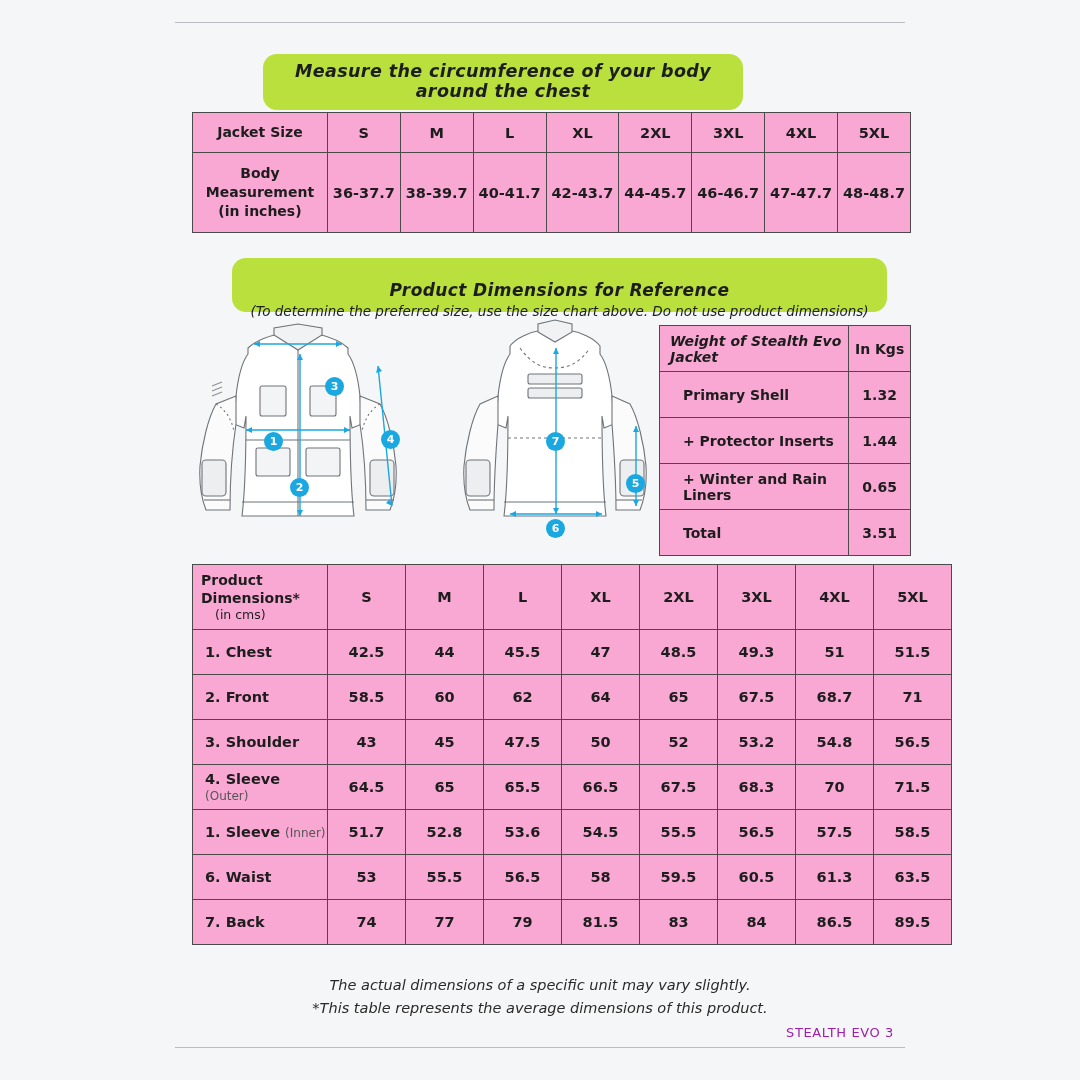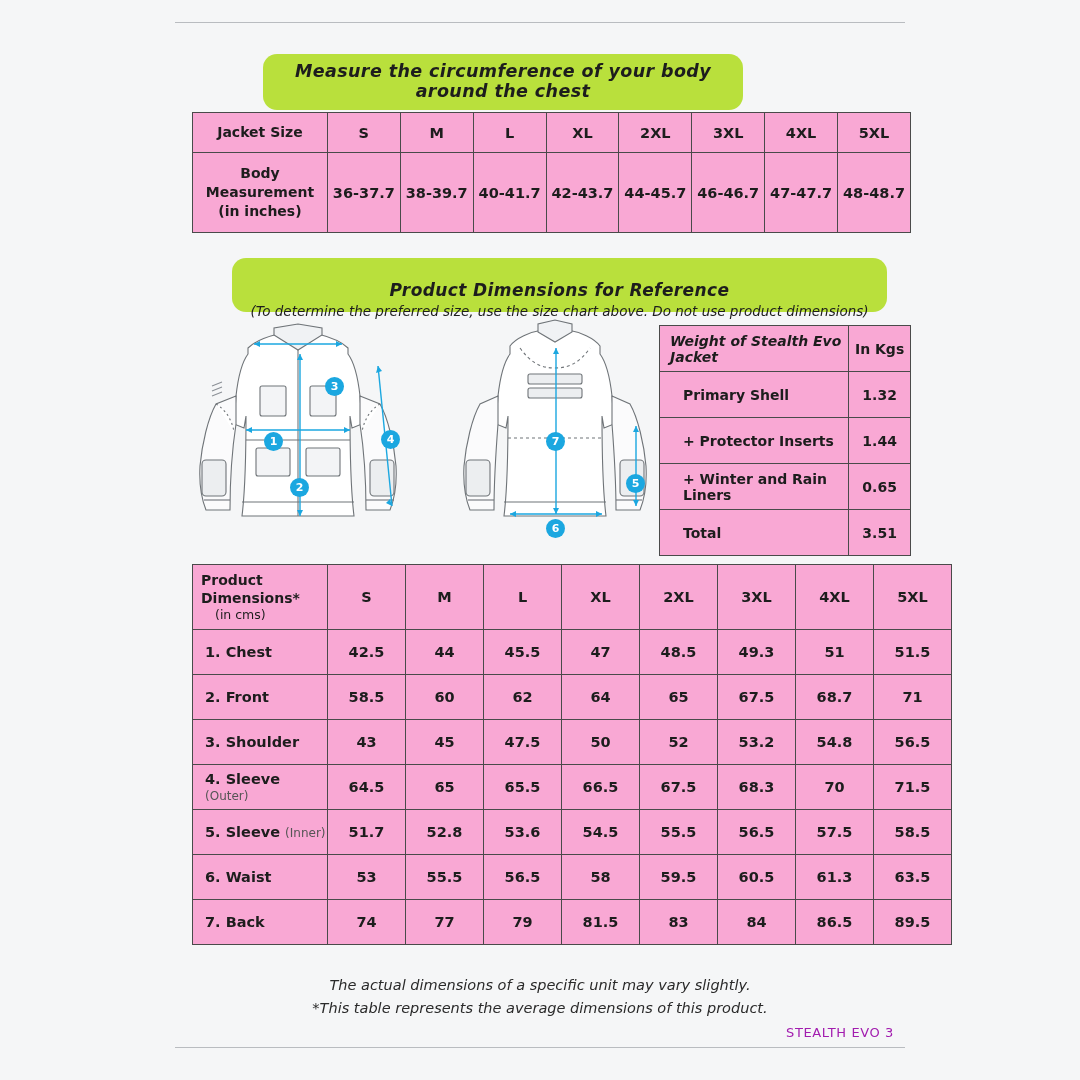--- a/index.html
+++ b/index.html
@@ -402,21 +402,21 @@
       <td>65.5</td>
       <td>66.5</td>
       <td>67.5</td>
       <td>68.3</td>
       <td>70</td>
       <td>71.5</td>
     </tr>
 
     <tr>
       <td class="rowlabel">
-        <span>5. Sleeve</span>
+        <span>1. Sleeve</span>
         <span class="sm">(Inner)</span>
       </td>
       <td>51.7</td>
       <td>52.8</td>
       <td>53.6</td>
       <td>54.5</td>
       <td>55.5</td>
       <td>56.5</td>
       <td>57.5</td>
       <td>58.5</td>

